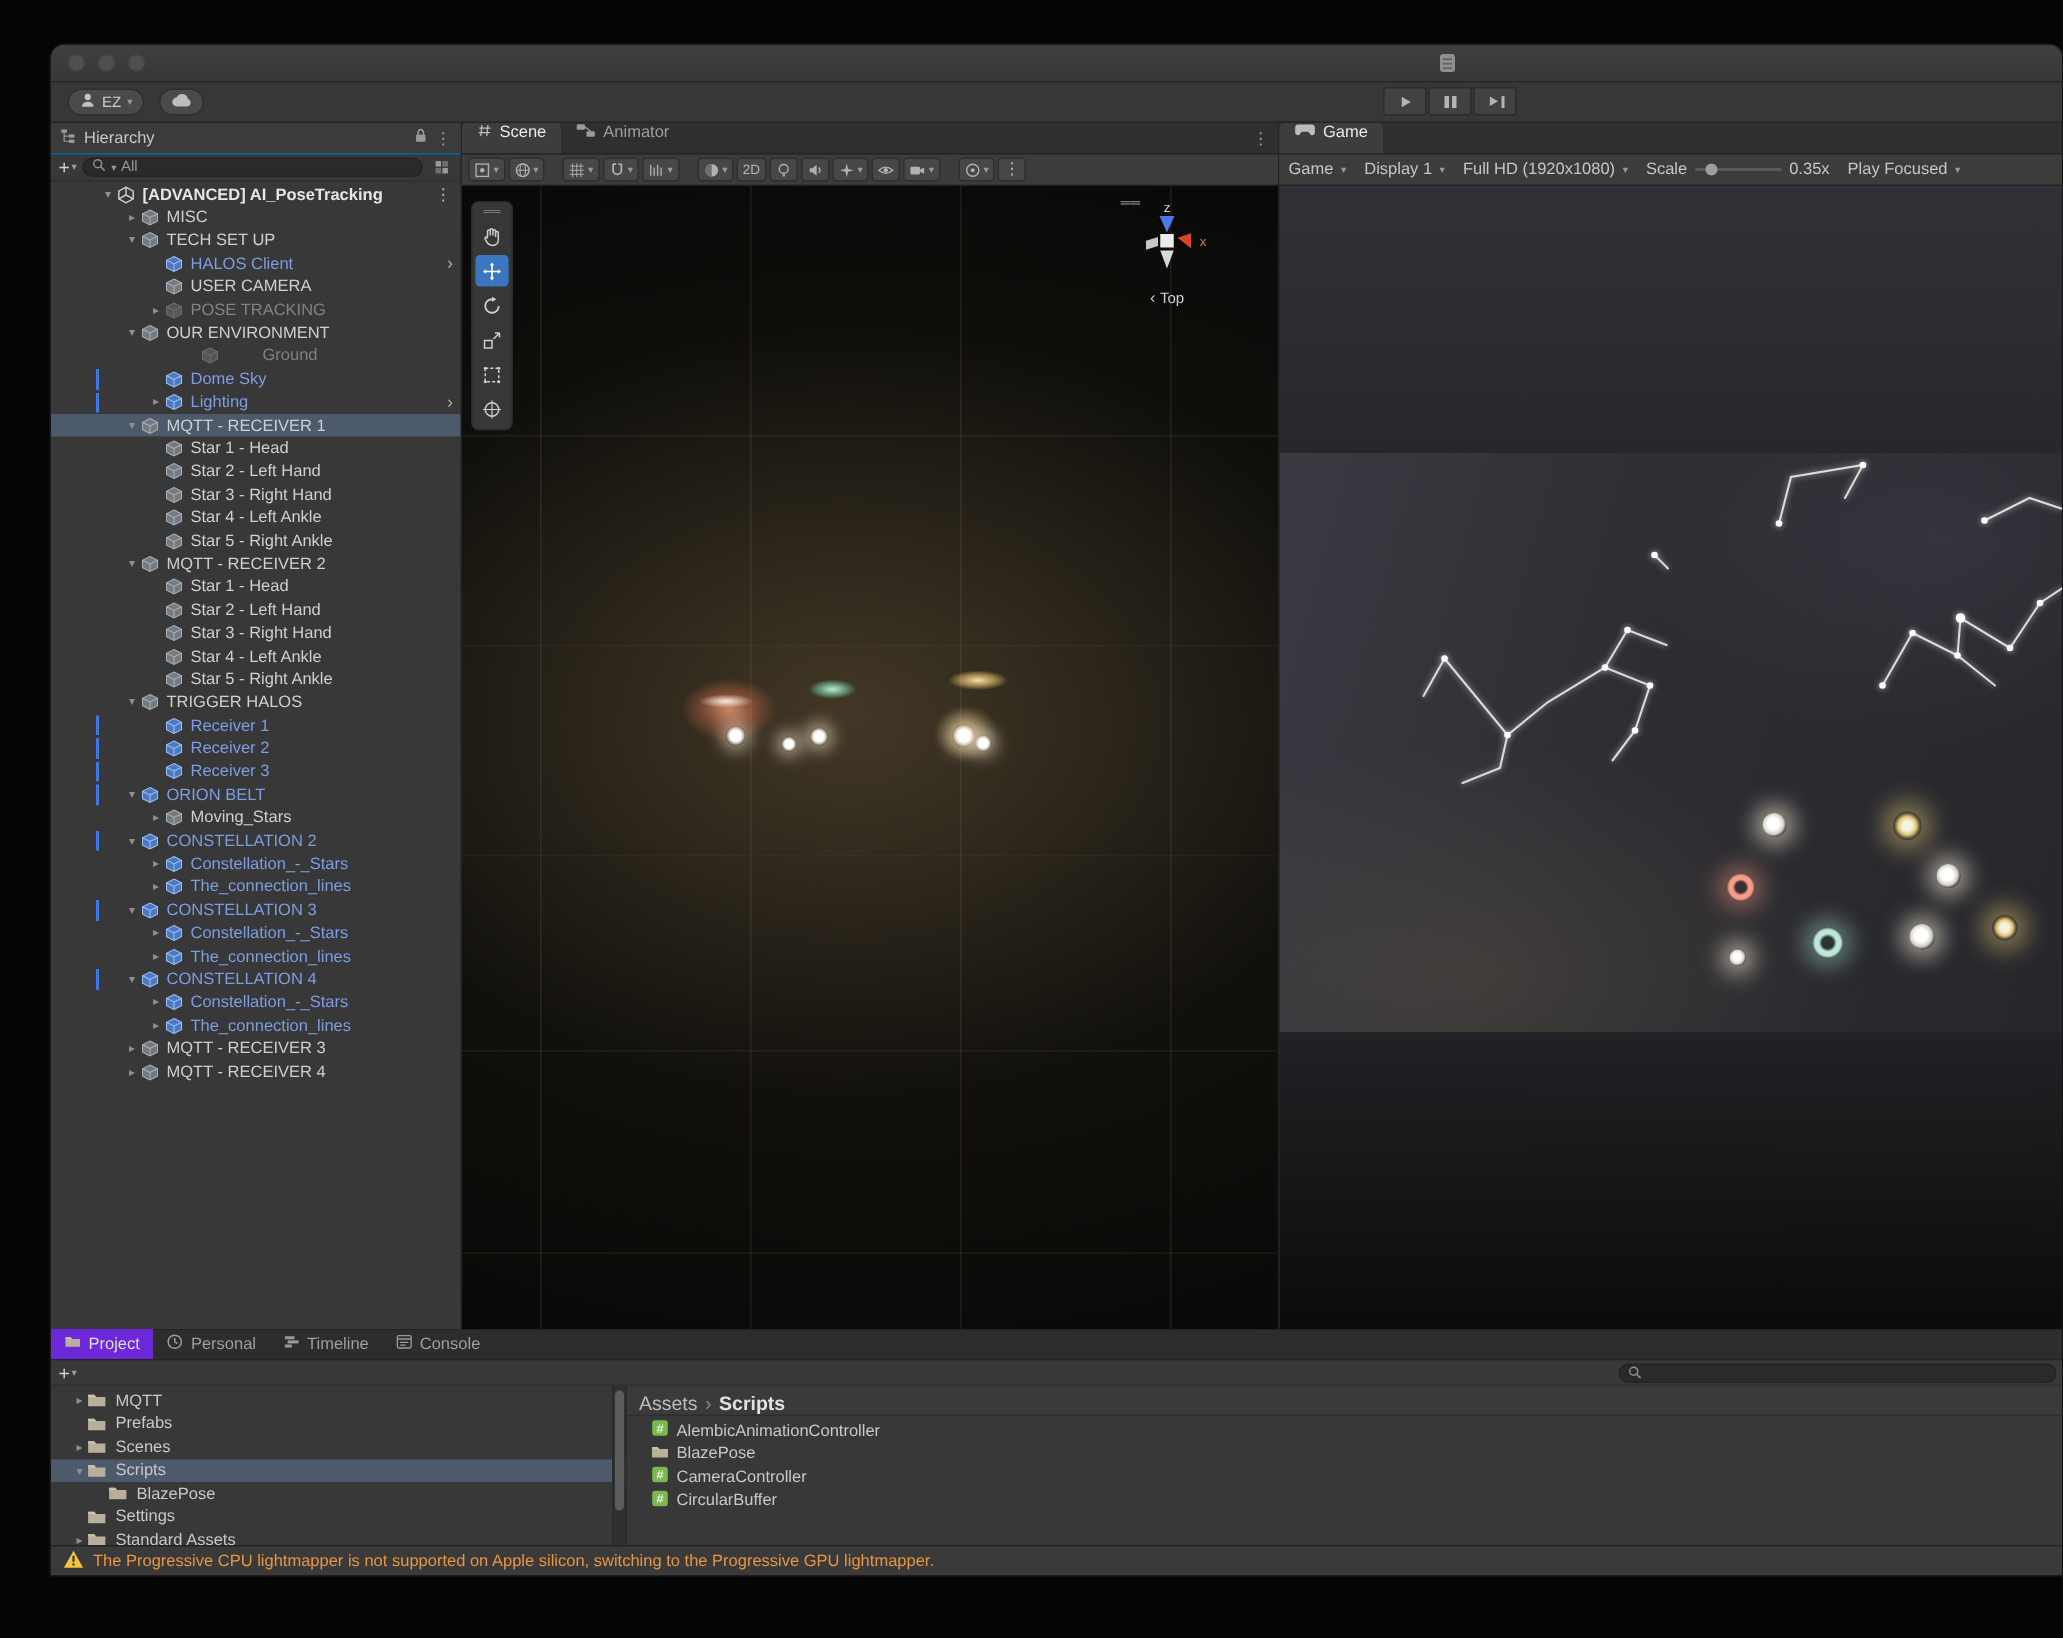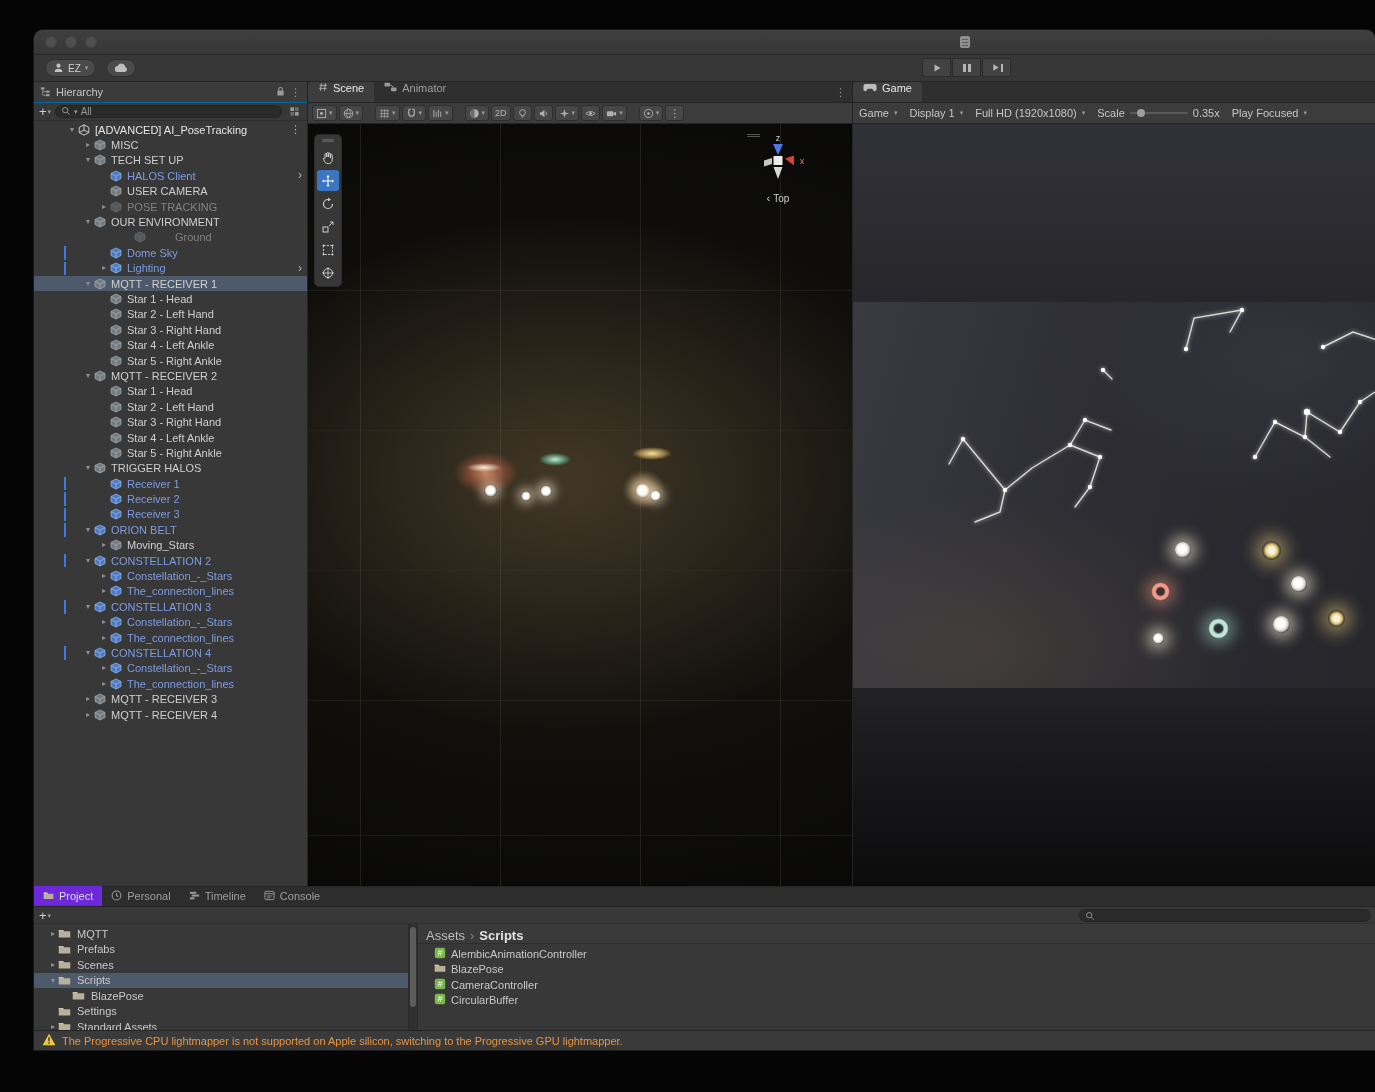--- a/index.html
+++ b/index.html
@@ -36,21 +36,21 @@
   .searchbox{flex:1;height:13px;background:#2a2a2a;border:1px solid #242424;border-radius:7px;display:flex;align-items:center;padding:0 5px;gap:3px;font-size:10px;color:#999}
   .minibtn{display:flex;align-items:center;justify-content:center;width:16px;height:14px}
   .tree{flex:1;overflow:hidden;padding-top:1px;position:relative}
   .h-row{height:15.4px;display:flex;align-items:center;position:relative;font-size:11px;white-space:nowrap}
   .h-row.sel{background:var(--selection,#4d5a6b)}
   .h-edge{position:absolute;left:30px;top:1px;bottom:1px;width:2px;background:var(--edge,#3e78e0)}
   .h-arrow{width:12px;flex:0 0 12px;font-size:8px;color:#8f8f8f;text-align:center;line-height:1}
   .h-icon{width:13px;height:12px;flex:0 0 13px;margin-right:4px;display:inline-flex}
   .h-icon svg{width:12px;height:12px}
   .h-icon.dim{opacity:.45}
-  .t-normal{color:#cfcfcf}.t-blue{color:var(--prefab,#7d9de2)}.t-gray{color:#828282}.t-root{color:#e6e6e6;font-weight:normal}
+  .t-normal{color:#cfcfcf}.t-blue{color:var(--prefab,#7d9de2)}.t-gray{color:#828282}.t-root{color:#e6e6e6;font-weight:bold}
   .h-chev{position:absolute;right:5px;top:0;color:#adadad;font-size:12px;line-height:15px}
   .h-kebab{position:absolute;right:6px;color:#bbb;font-size:11px}
 
   
   .tabstrip{height:21px;background:#2f2f2f;border-bottom:1px solid #242424;display:flex;align-items:flex-end;position:relative}
   .tab{height:20px;padding:0 10px;display:inline-flex;align-items:flex-start;gap:5px;font-size:11px;color:#9e9e9e}
   .tab.active{background:#3d3d3d;color:#e8e8e8;border-radius:3px 3px 0 0}
   .strip-kebab{position:absolute;right:6px;top:4px;color:#9a9a9a;font-size:11px}
 
   

